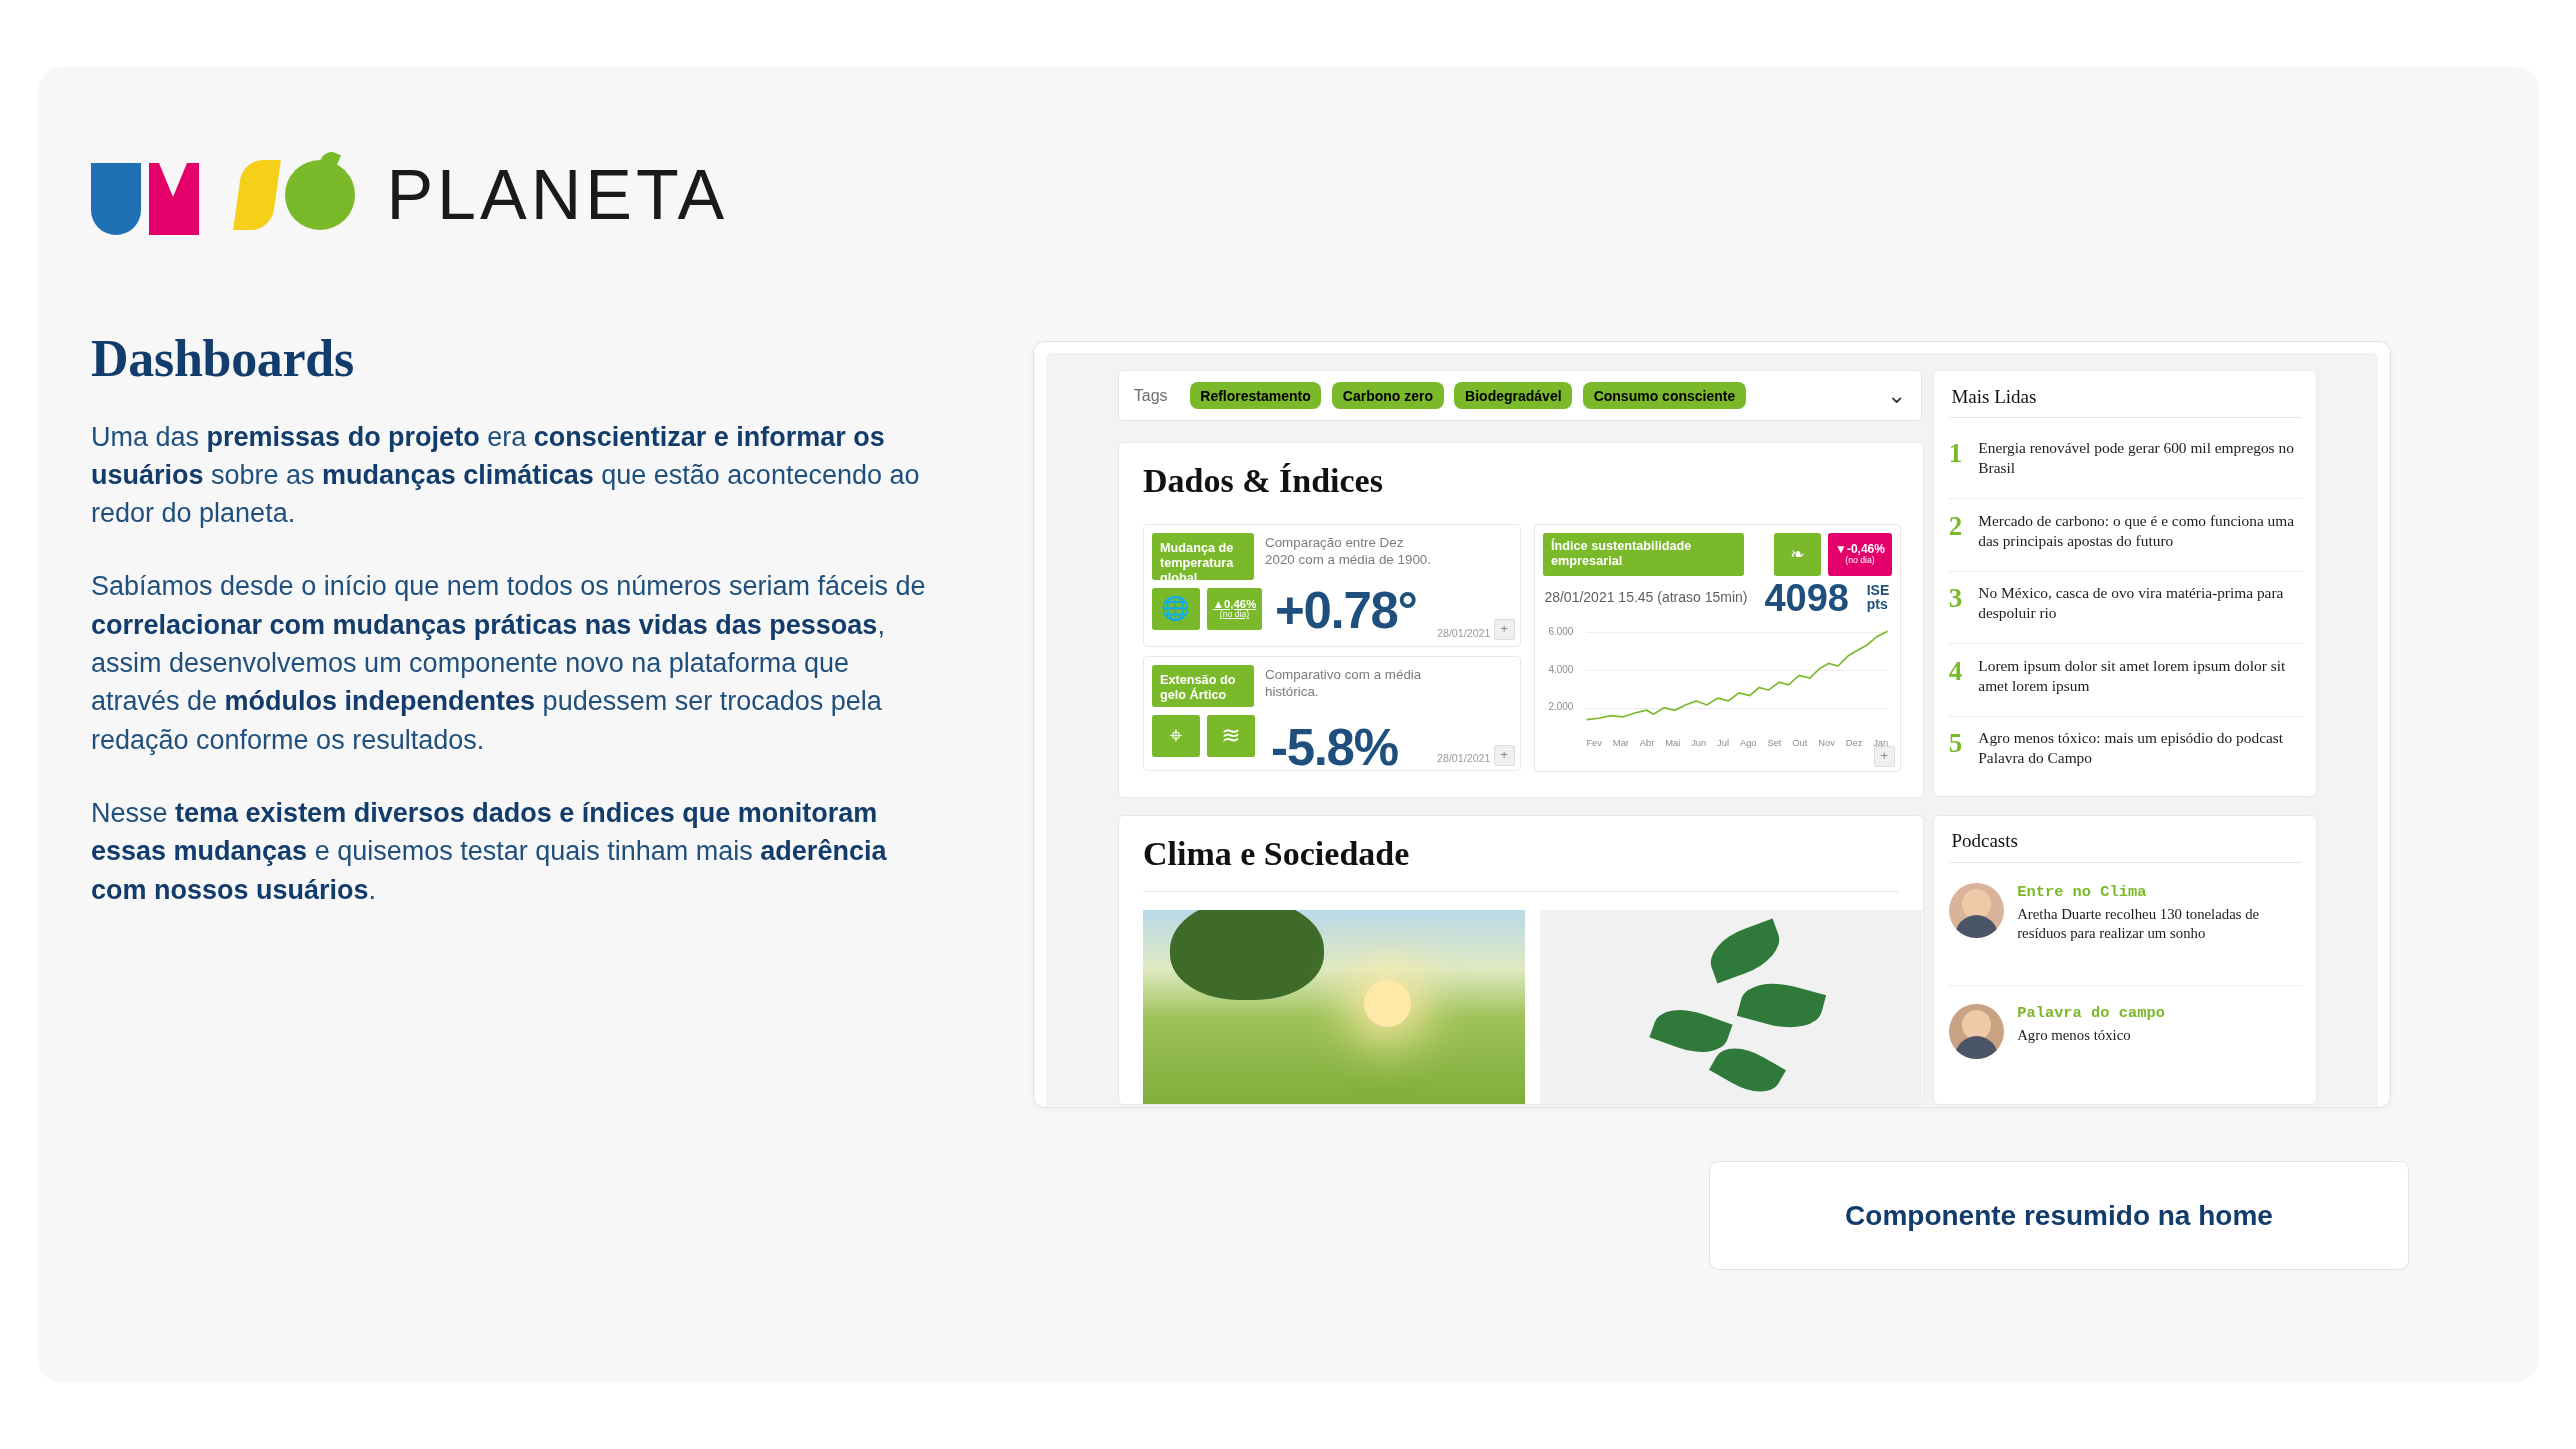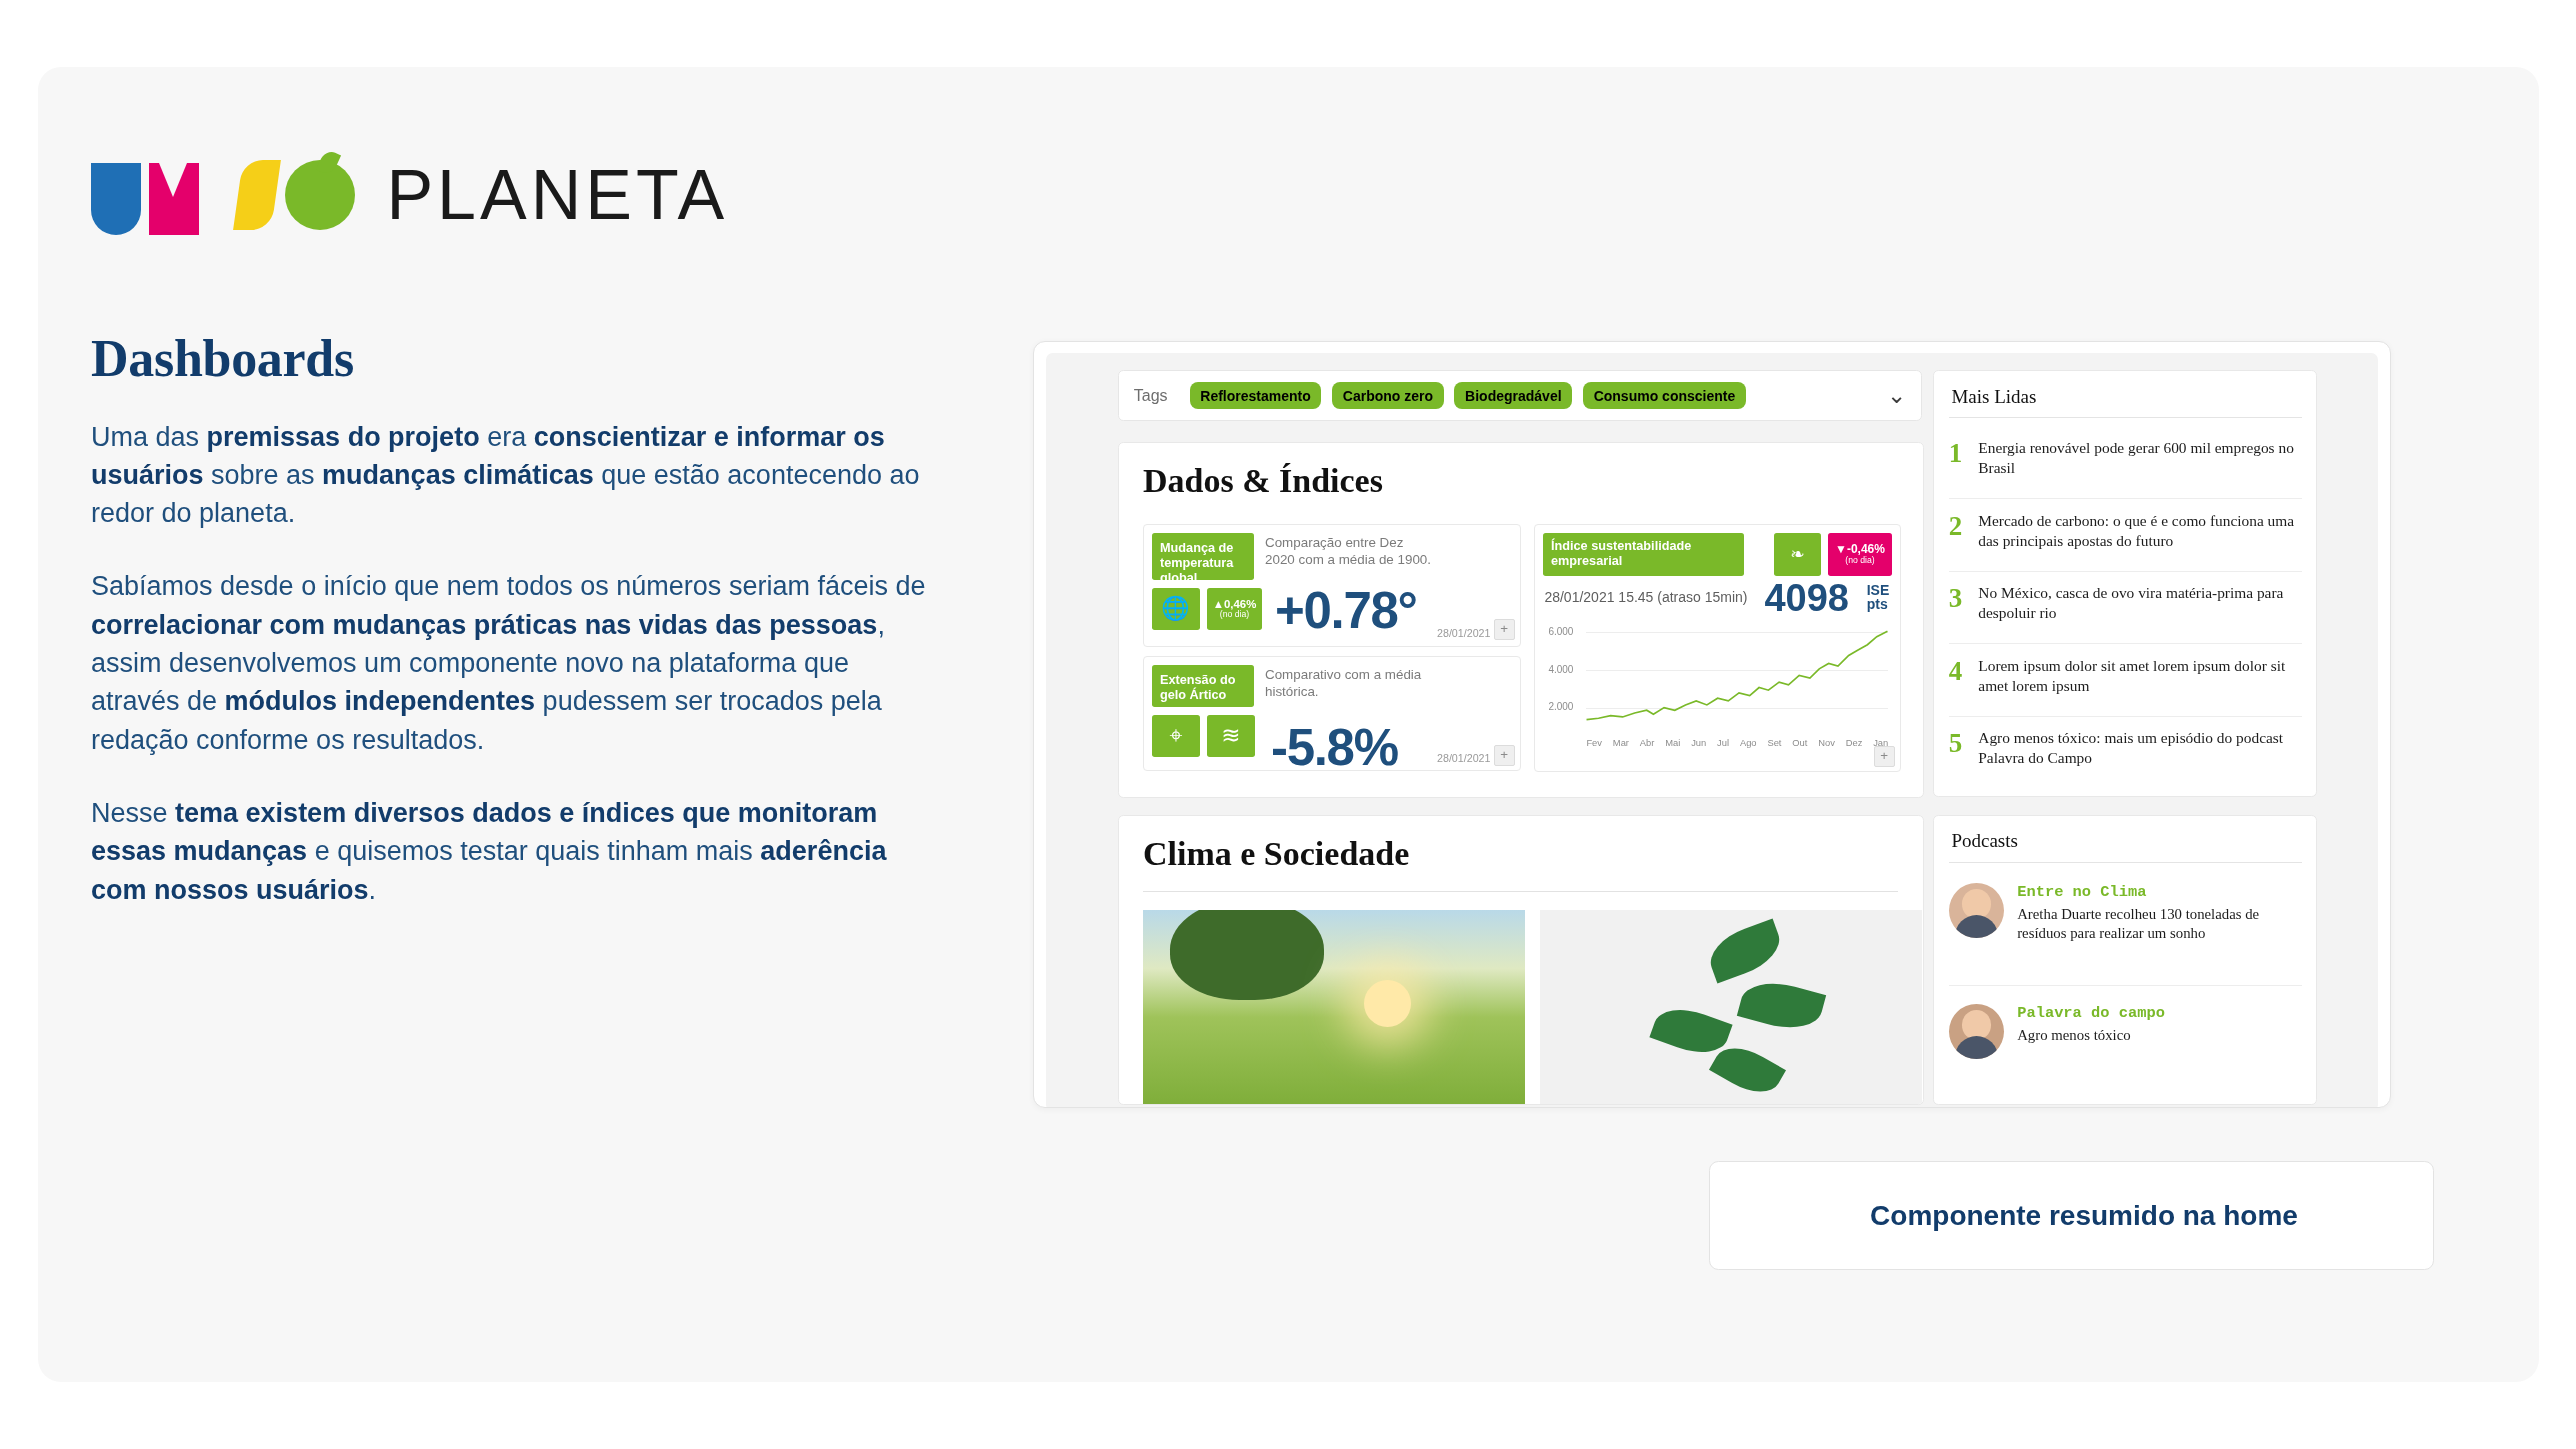--- a/index.html
+++ b/index.html
@@ -255,20 +255,21 @@
     position: absolute;
     background: #7ab929;
     color: #fff;
     font-size: 11.4px;
     font-weight: bold;
     border-radius: 2.7px;
     width: 55px; height: 42px;
     display: flex; flex-direction: column;
     align-items: center; justify-content: center;
     line-height: 1.1;
+    text-decoration: underline;
   }
   .badge-pct small { font-weight: normal; font-size: 8.7px; }
   .plusbtn {
     position: absolute;
     width: 19px; height: 19px;
     background: #efefef;
     border: 0.7px solid #dcdcdc;
     color: #8a8a8a;
     font-size: 13.4px;
     line-height: 17px;
@@ -475,21 +476,20 @@
     left: 1709px;
     top: 1161px;
     width: 698px;
     height: 107px;
     background: #ffffff;
     border: 1.3px solid #e3e3e3;
     border-radius: 9.4px;
     display: flex;
     align-items: center;
     justify-content: center;
-    padding-left: 25px;
   }
   .caption span {
     font-size: 28px;
     font-weight: bold;
     color: #123c6b;
   }
 </style>
 </head>
 <body>
 

